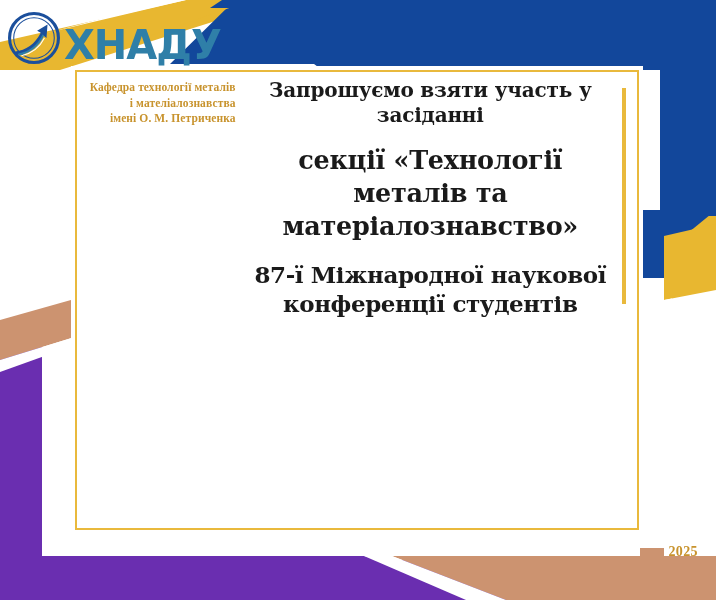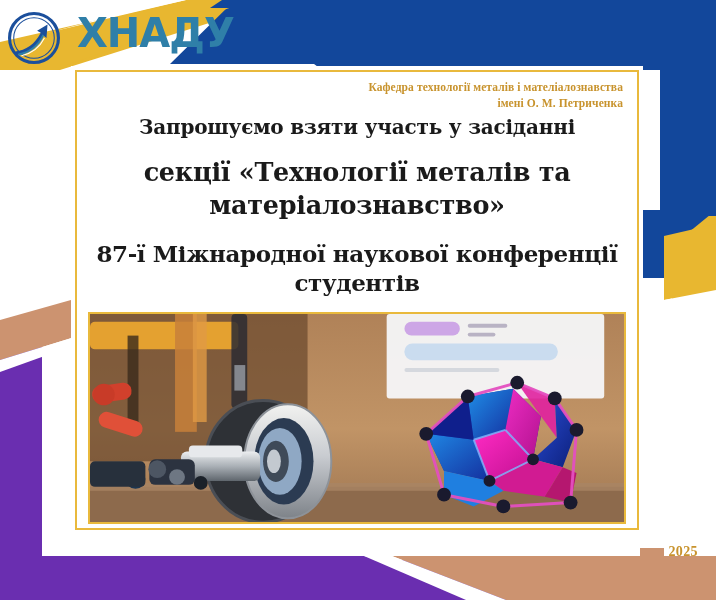--- a/index.html
+++ b/index.html
@@ -24,22 +24,22 @@
     width: 716px;
     height: 600px;
   }
 
   
   #logo {
     position: absolute;
     left: 8px;
     top: 12px;
     display: flex;
-    align-items: flex-start;
-    gap: 17px;
+    align-items: flex-end;
+    gap: 4px;
     z-index: 6;
   }
   #logo-mark {
     width: 52px;
     height: 52px;
     flex: 0 0 auto;
   }
   #logo-text {
     font-family: "DejaVu Sans", sans-serif;
     font-weight: bold;
@@ -72,21 +72,20 @@
   }
   #card-inner {
     position: absolute;
     left: 0;
     top: 0;
     right: 0;
     bottom: 0;
     padding: 8px 16px 10px 16px;
     box-sizing: border-box;
     display: flex;
-    flex-direction: column;
   }
 
   
   #dept {
     text-align: right;
     color: #c8932d;
     font-family: "Liberation Serif", serif;
     font-size: 11.5px;
     font-weight: bold;
     line-height: 1.35;

